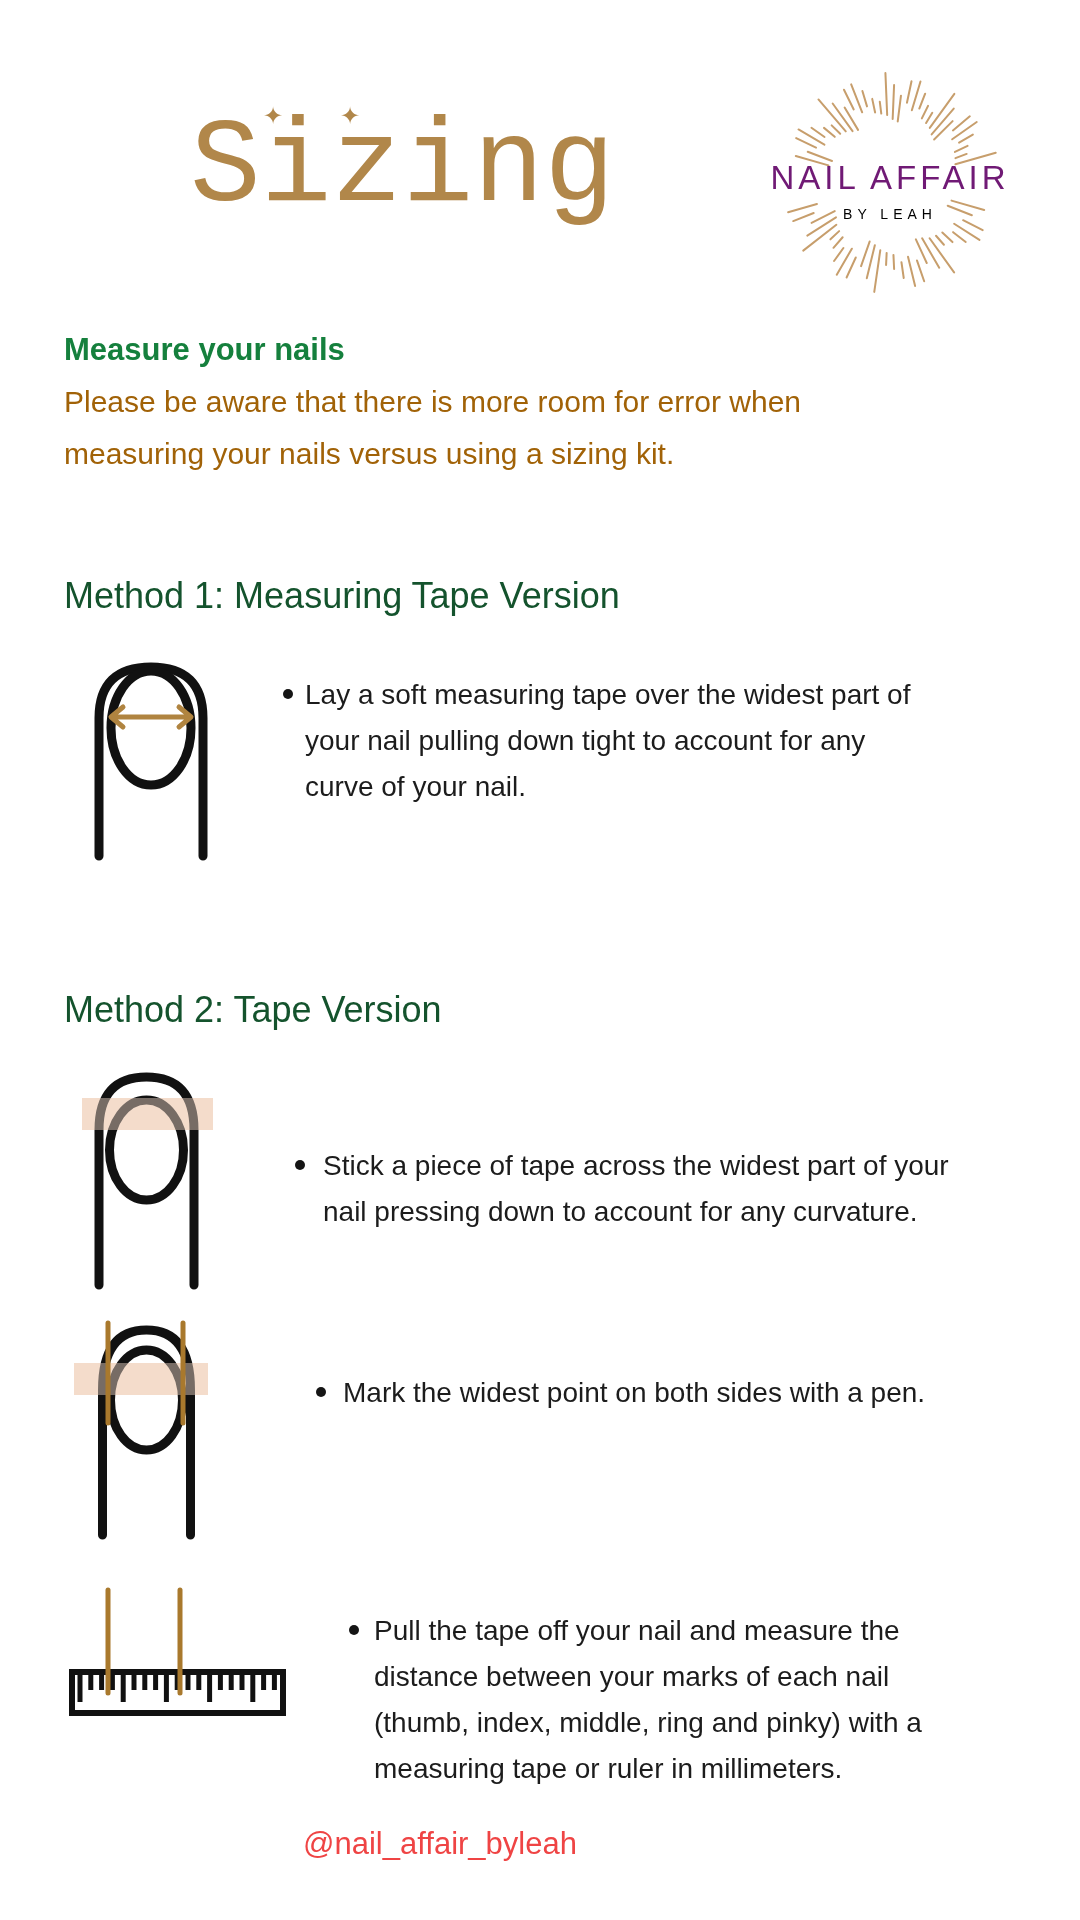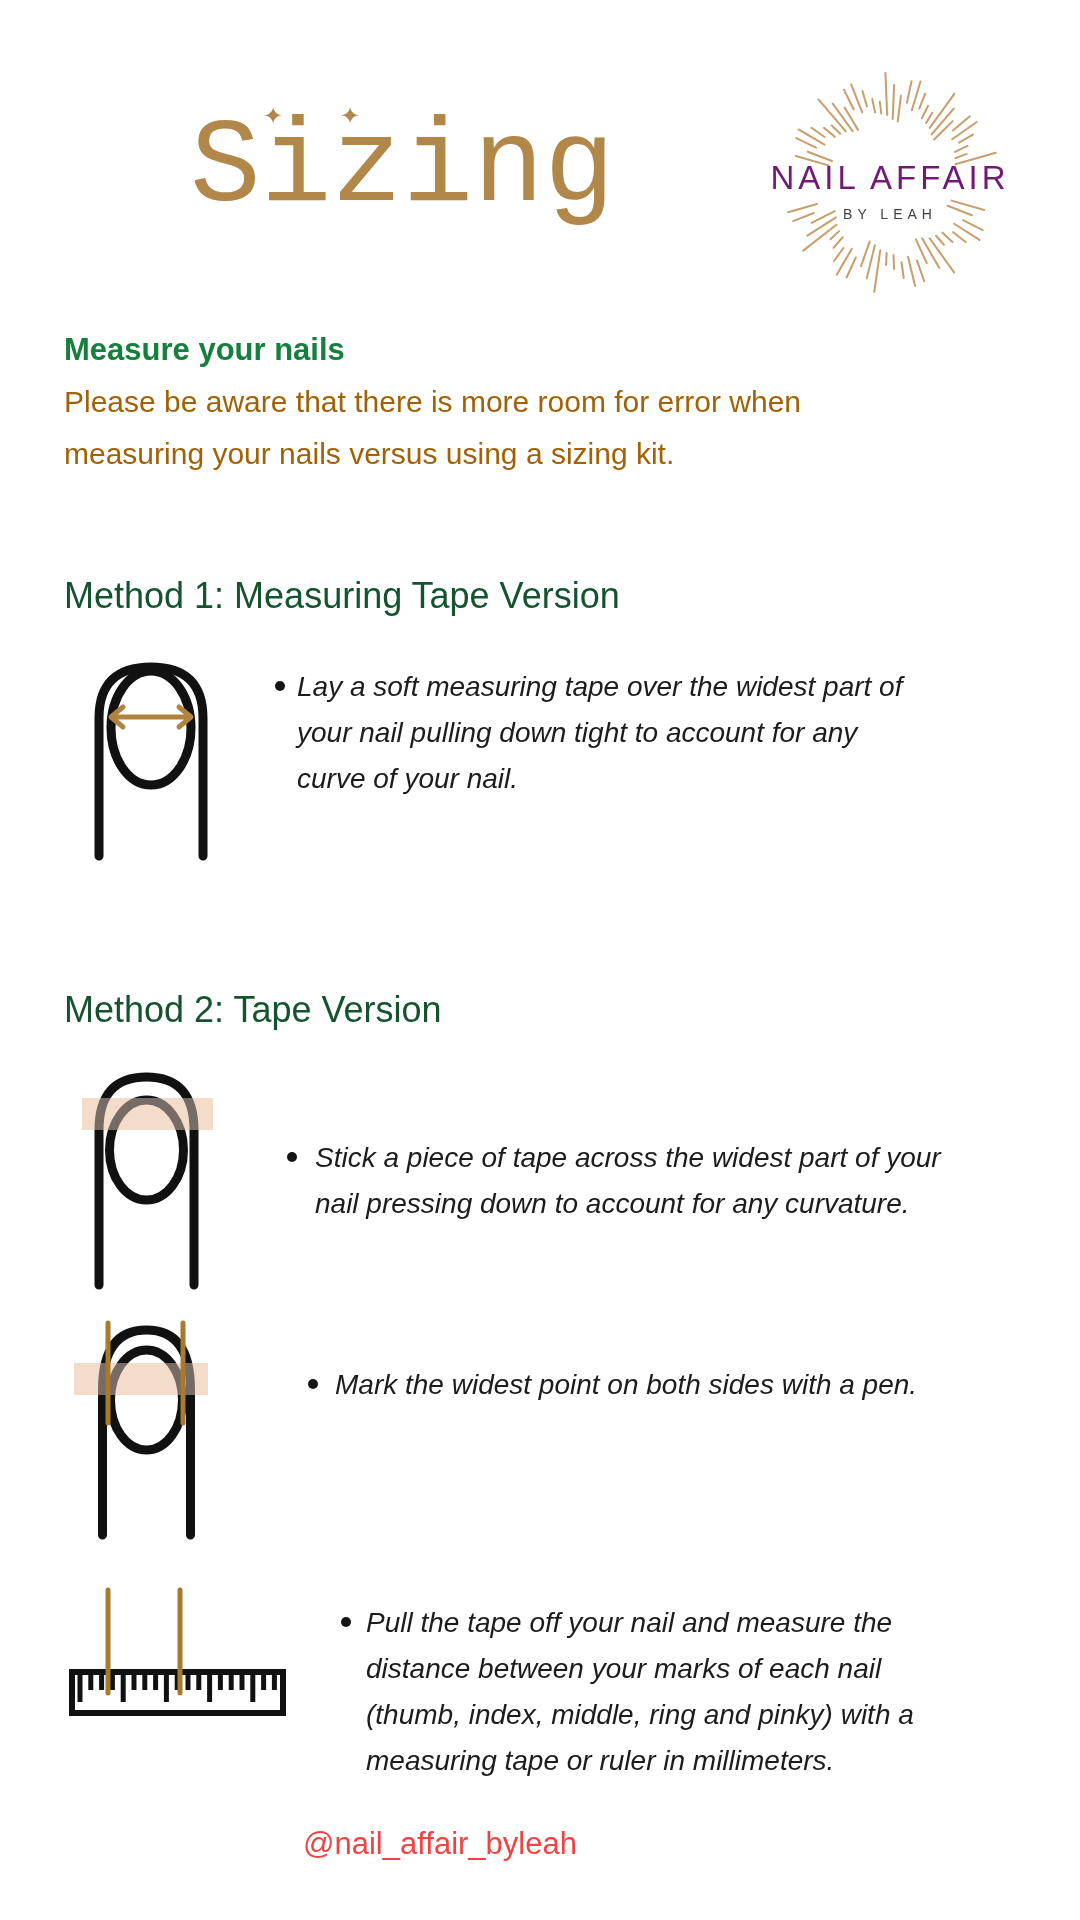--- a/index.html
+++ b/index.html
@@ -25,34 +25,34 @@
   .sparkle.s2{left:340px;top:104px;}
 
   .logo{left:748px;top:48px;width:284px;height:280px;}
   .logo svg.rays{position:absolute;left:0;top:0;}
   .logo .brand{
     position:absolute;left:0;top:110px;width:100%;text-align:center;
     font-size:33px;line-height:40px;color:#701a75;letter-spacing:4px;white-space:nowrap;
   }
   .logo .tagline{
     position:absolute;left:0;top:156px;width:100%;text-align:center;
-    font-size:14px;line-height:20px;color:#404040;letter-spacing:5px;
+    font-size:14px;line-height:20px;color:#000000;letter-spacing:5px;
   }
 
   
   .intro-heading{left:64px;top:330px;font-size:31px;line-height:40px;font-weight:700;color:#15803d;}
   .intro-body{left:64px;top:376px;width:800px;font-size:30px;line-height:52px;white-space:pre-line;color:#a16207;}
 
   
   .method-heading{font-size:36px;line-height:44px;color:#14532d;white-space:nowrap;}
   .mh1{left:64px;top:574px;}
   .mh2{left:64px;top:988px;}
 
   
-  ul.bullets{list-style:none;margin:0;padding:0;font-style:italic;}
+  ul.bullets{list-style:none;margin:8px;padding:0;}
   ul.bullets li{display:flex;align-items:flex-start;}
   .dot{flex:none;width:10px;height:10px;border-radius:50%;background:#151515;margin-top:17px;}
   .btext{white-space:pre-line;font-size:28px;line-height:46px;color:#1c1c1c;}
   .list-m1{left:275px;top:664px;width:780px;}
   .list-m1 .btext{margin-left:12px;}
   .list-m2a{left:287px;top:1135px;width:780px;}
   .list-m2a .btext{margin-left:18px;}
   .list-m2b{left:308px;top:1362px;width:760px;}
   .list-m2b .btext{margin-left:17px;}
   .list-m2c{left:341px;top:1600px;width:720px;}

